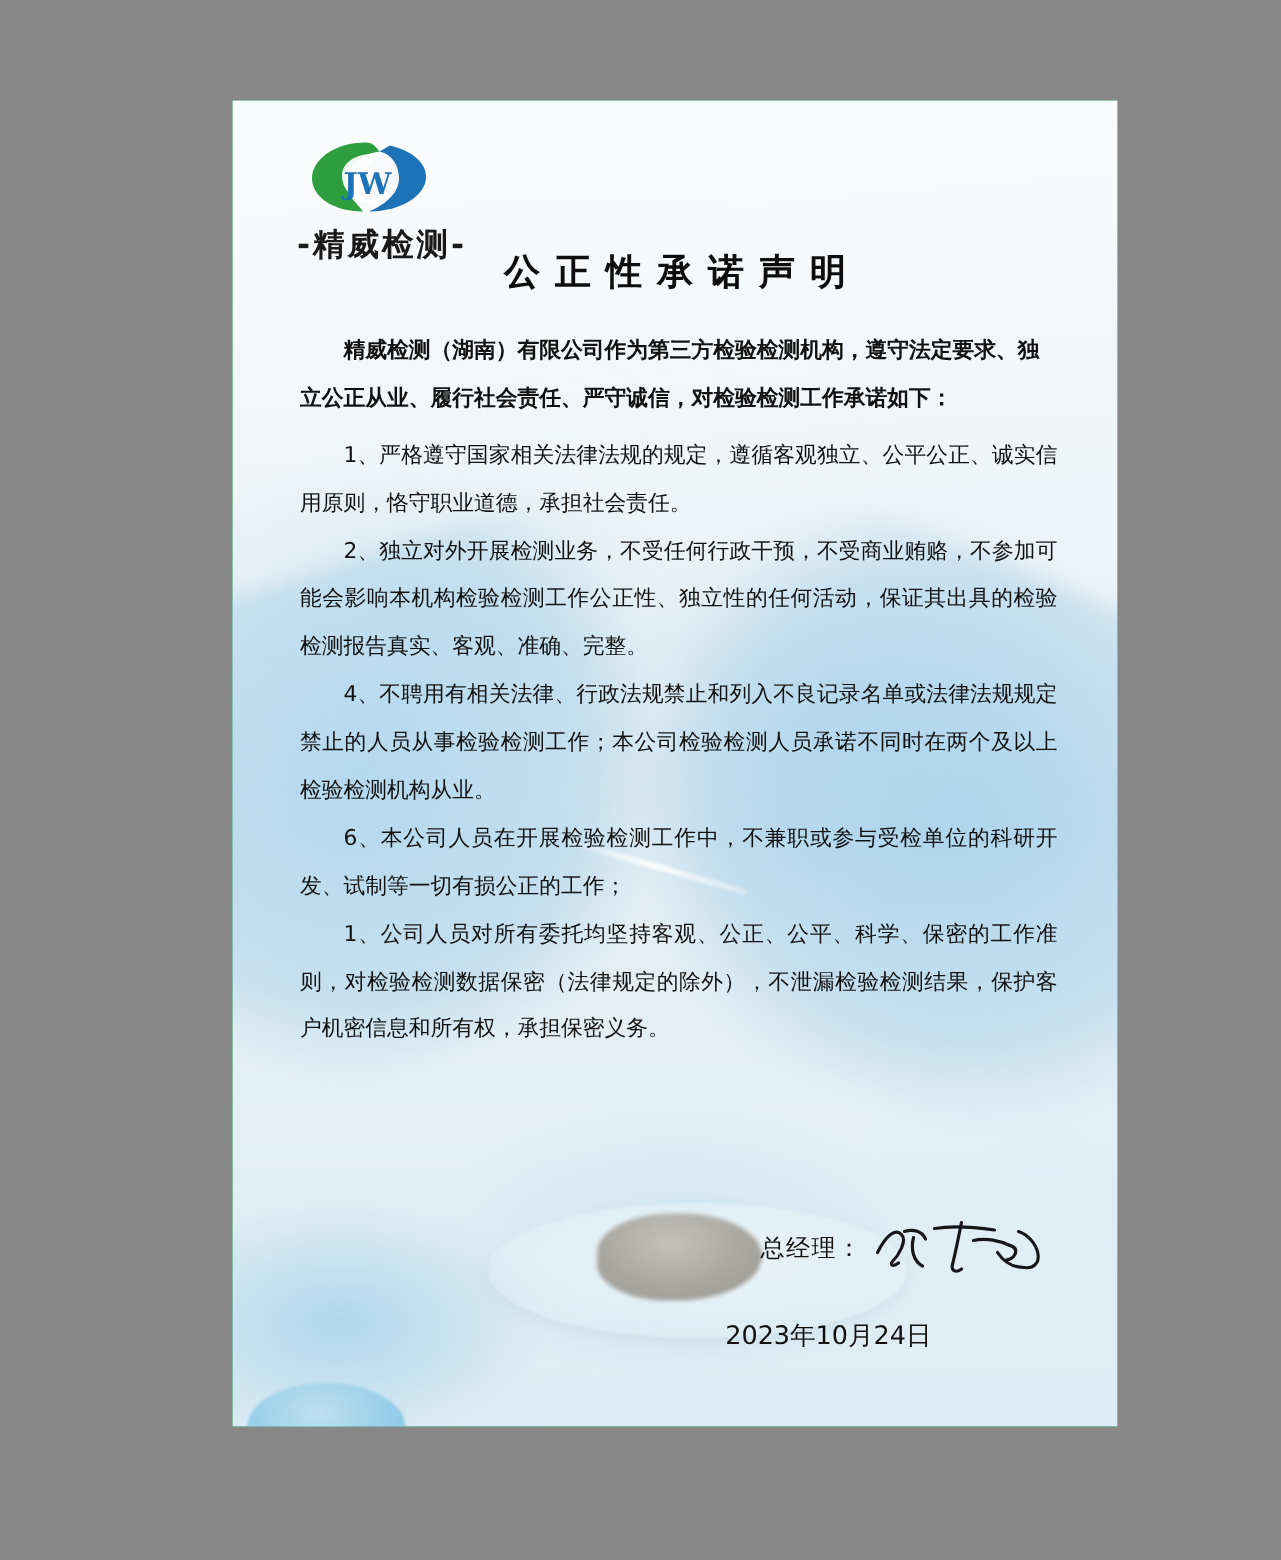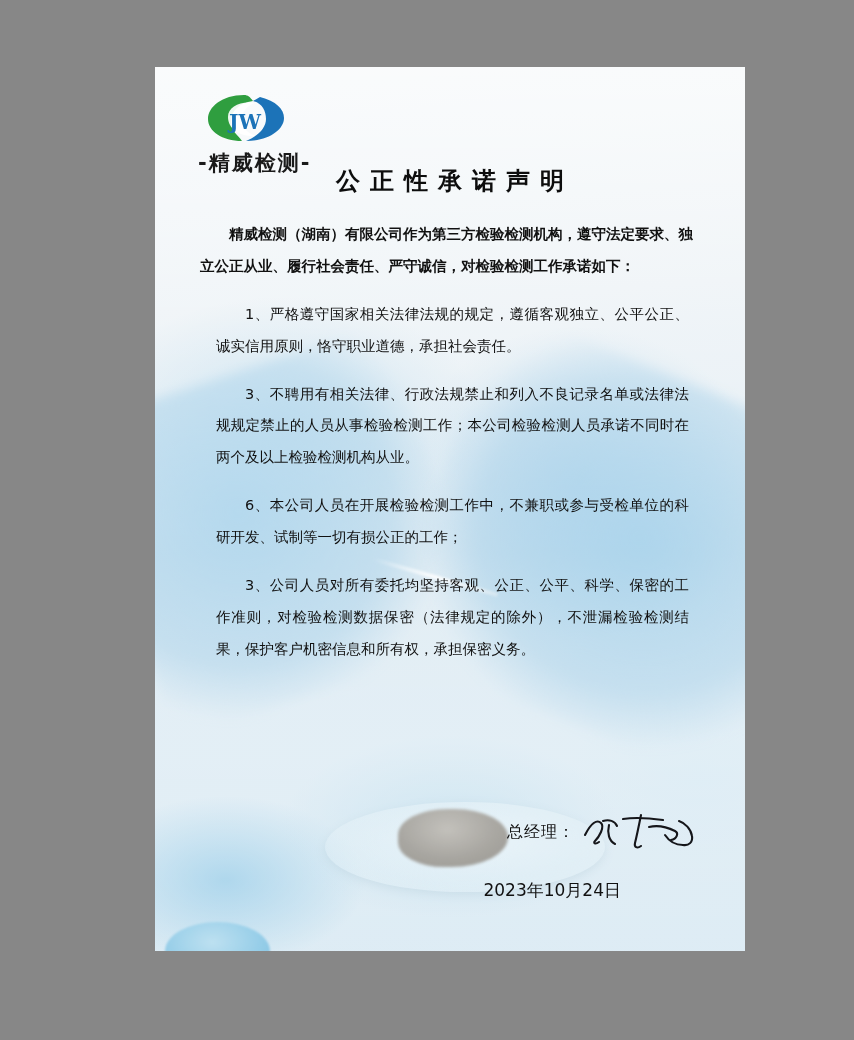--- a/index.html
+++ b/index.html
@@ -148,21 +148,21 @@
     text-align: justify;
   }
   .lead {
     font-weight: bold;
     text-indent: 2em;
     margin: 0 12px 6px 0;
     line-height: 2.2;
   }
   .clause {
     text-indent: 2em;
-    margin: 16px;
+    margin: 0;
     line-height: 2.2;
   }
 
   .sign-row {
     position: absolute;
     left: 4px; right: 46px;
     top: 742px;
     text-align: right;
     font-family: "DejaVu Sans", sans-serif;
     font-size: 16px;
@@ -217,23 +217,24 @@
         </svg>
       </div>
       <div class="logo-name">-精威检测-</div>
     </div>
 
     <div class="doc-title">公正性承诺声明</div>
 
     <div class="body-text">
       <p class="lead">精威检测（湖南）有限公司作为第三方检验检测机构，遵守法定要求、独立公正从业、履行社会责任、严守诚信，对检验检测工作承诺如下：</p>
       <p class="clause">1、严格遵守国家相关法律法规的规定，遵循客观独立、公平公正、诚实信用原则，恪守职业道德，承担社会责任。</p>
-      <p class="clause">3、不聘用有相关法律、行政法规禁止和列入不良记录名单或法律法规规定禁止的人员从事检验检测工作；本公司检验检测人员承诺不同时在两个及以上检验检测机构从业。</p>
+      <p class="clause">2、独立对外开展检测业务，不受任何行政干预，不受商业贿赂，不参加可能会影响本机构检验检测工作公正性、独立性的任何活动，保证其出具的检验检测报告真实、客观、准确、完整。</p>
+      <p class="clause">4、不聘用有相关法律、行政法规禁止和列入不良记录名单或法律法规规定禁止的人员从事检验检测工作；本公司检验检测人员承诺不同时在两个及以上检验检测机构从业。</p>
       <p class="clause">6、本公司人员在开展检验检测工作中，不兼职或参与受检单位的科研开发、试制等一切有损公正的工作；</p>
-      <p class="clause">3、公司人员对所有委托均坚持客观、公正、公平、科学、保密的工作准则，对检验检测数据保密（法律规定的除外），不泄漏检验检测结果，保护客户机密信息和所有权，承担保密义务。</p>
+      <p class="clause">1、公司人员对所有委托均坚持客观、公正、公平、科学、保密的工作准则，对检验检测数据保密（法律规定的除外），不泄漏检验检测结果，保护客户机密信息和所有权，承担保密义务。</p>
     </div>
 
     <div class="sign-row">
       <span class="sign-label">总经理：</span>
       <span class="signature" title="">
         <svg width="120" height="46" viewBox="0 0 120 46" aria-hidden="true">
           <g fill="none" stroke="#15161a" stroke-width="2.1" stroke-linecap="round">
             <path d="M6 26 C12 14 18 10 22 14 C26 18 20 28 16 32 C14 34 16 36 20 33"></path>
             <path d="M24 12 C30 10 36 12 38 17"></path>
             <path d="M30 16 C28 24 30 32 36 35"></path>

